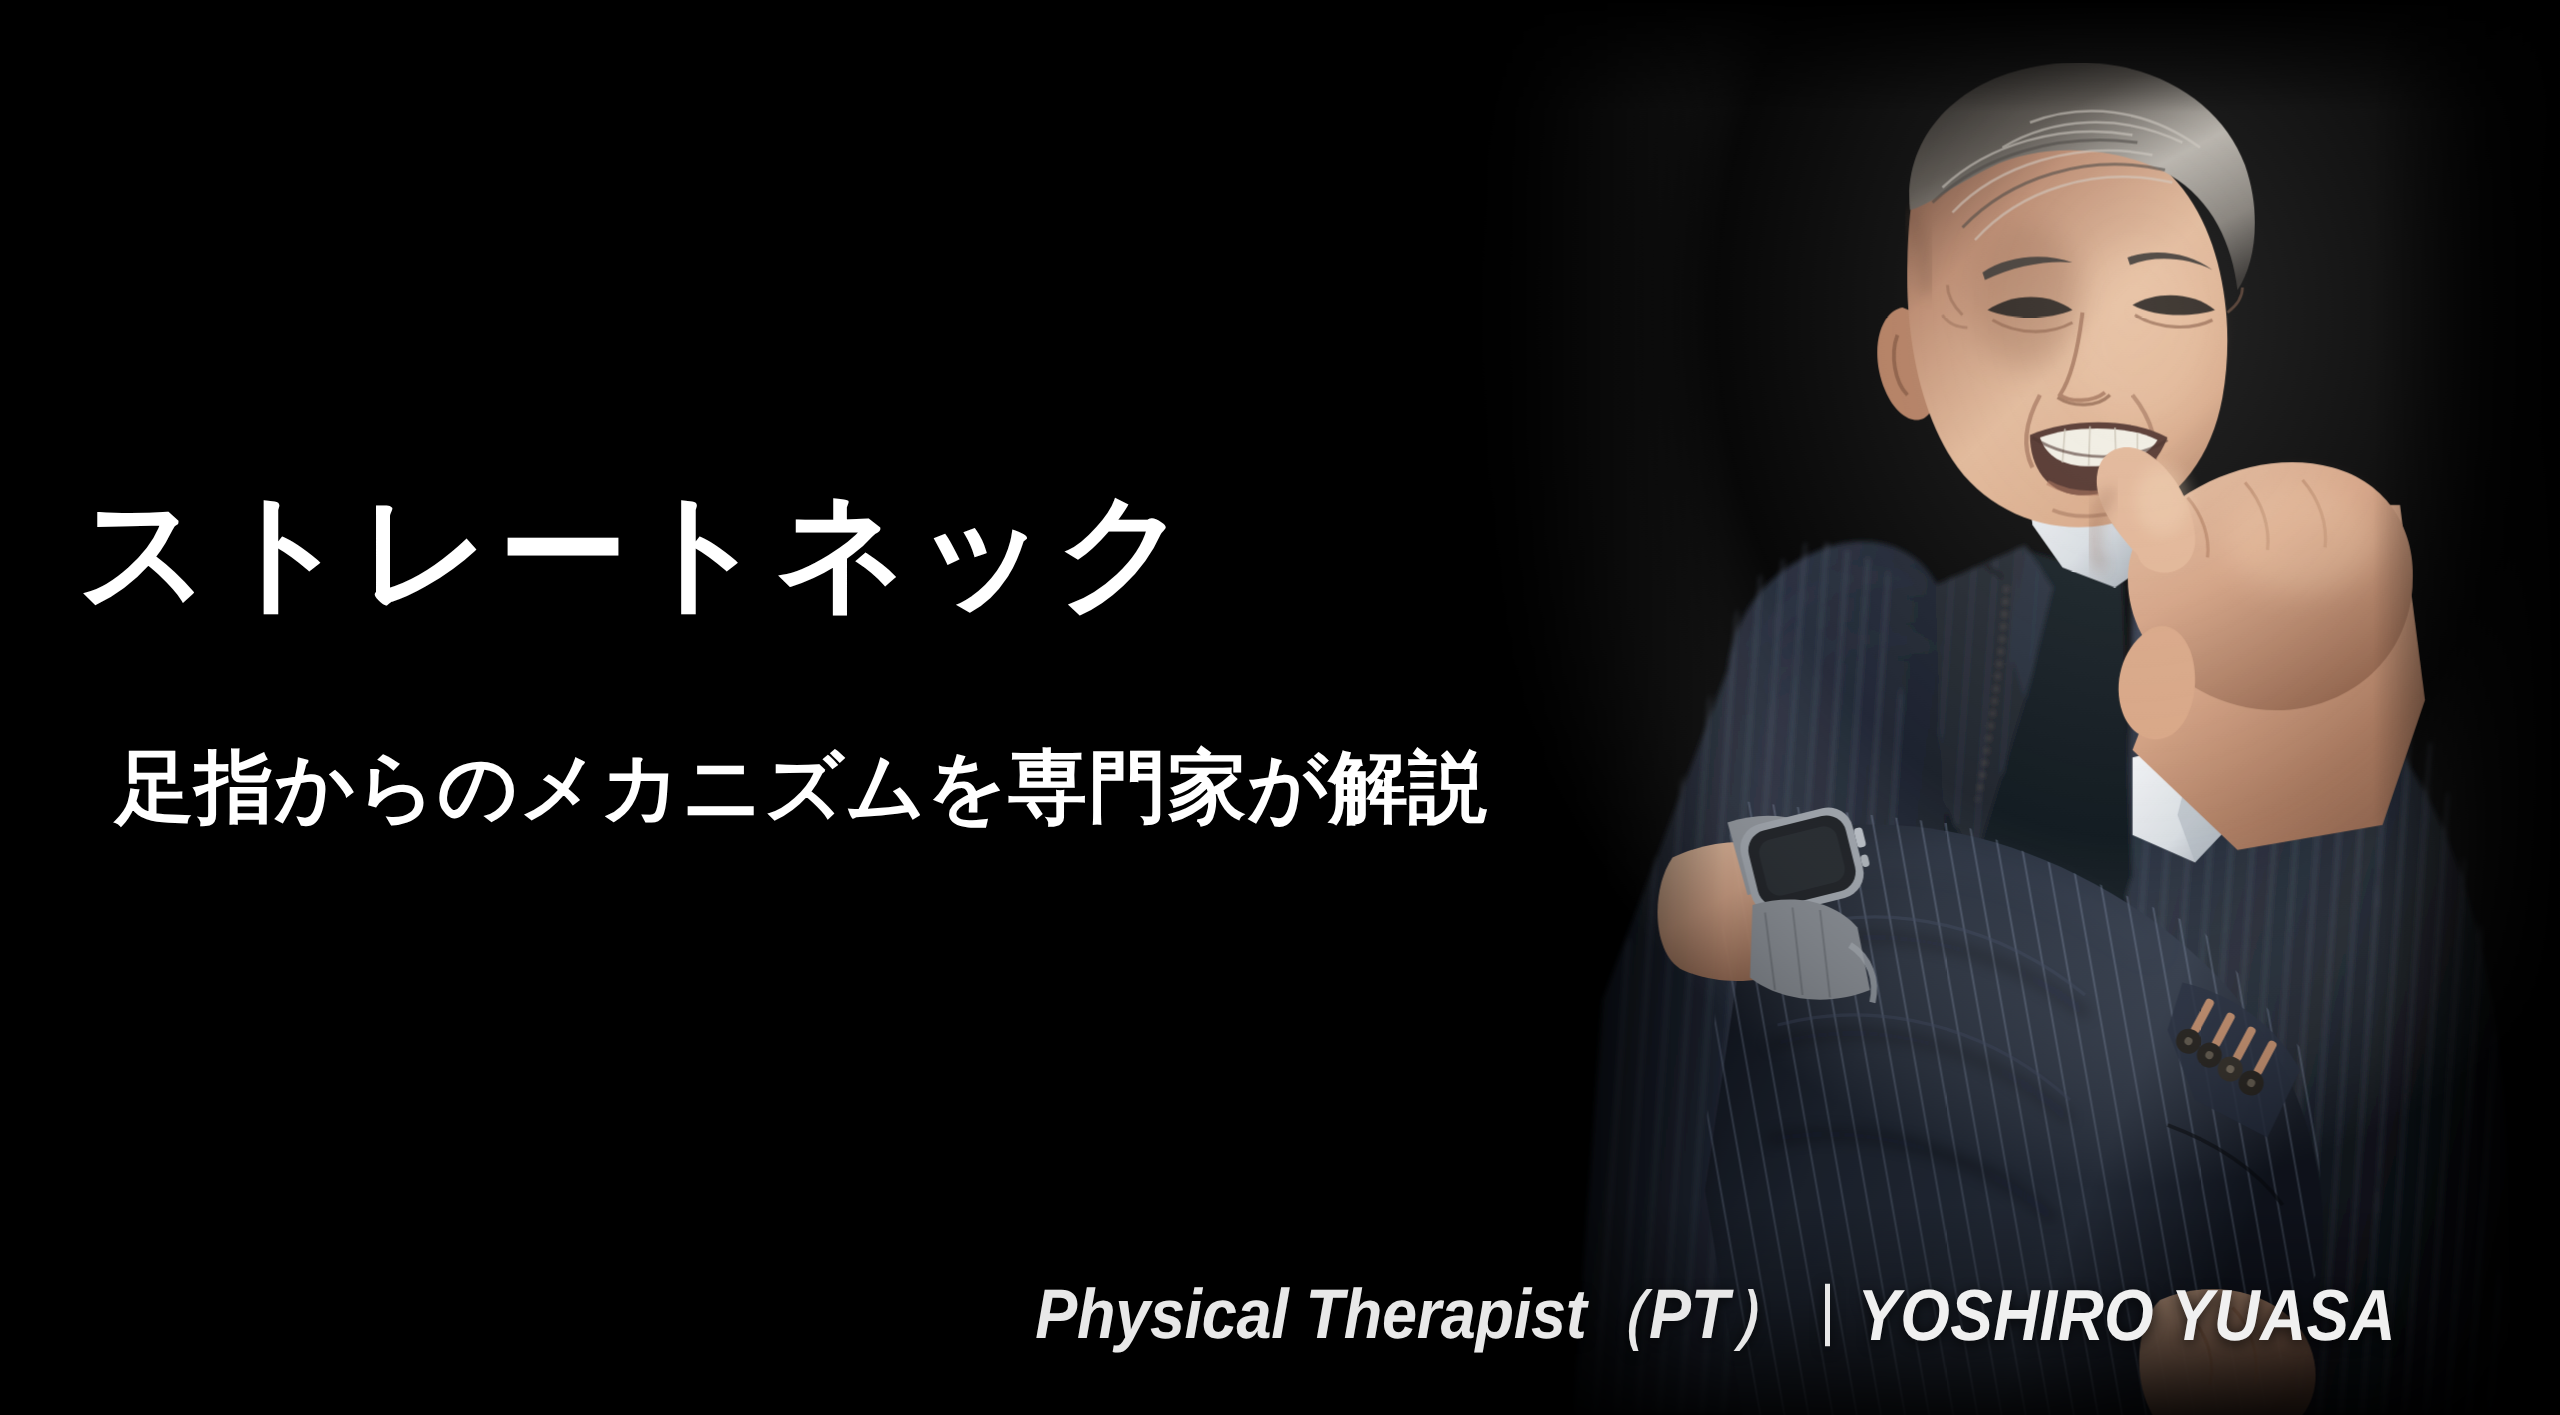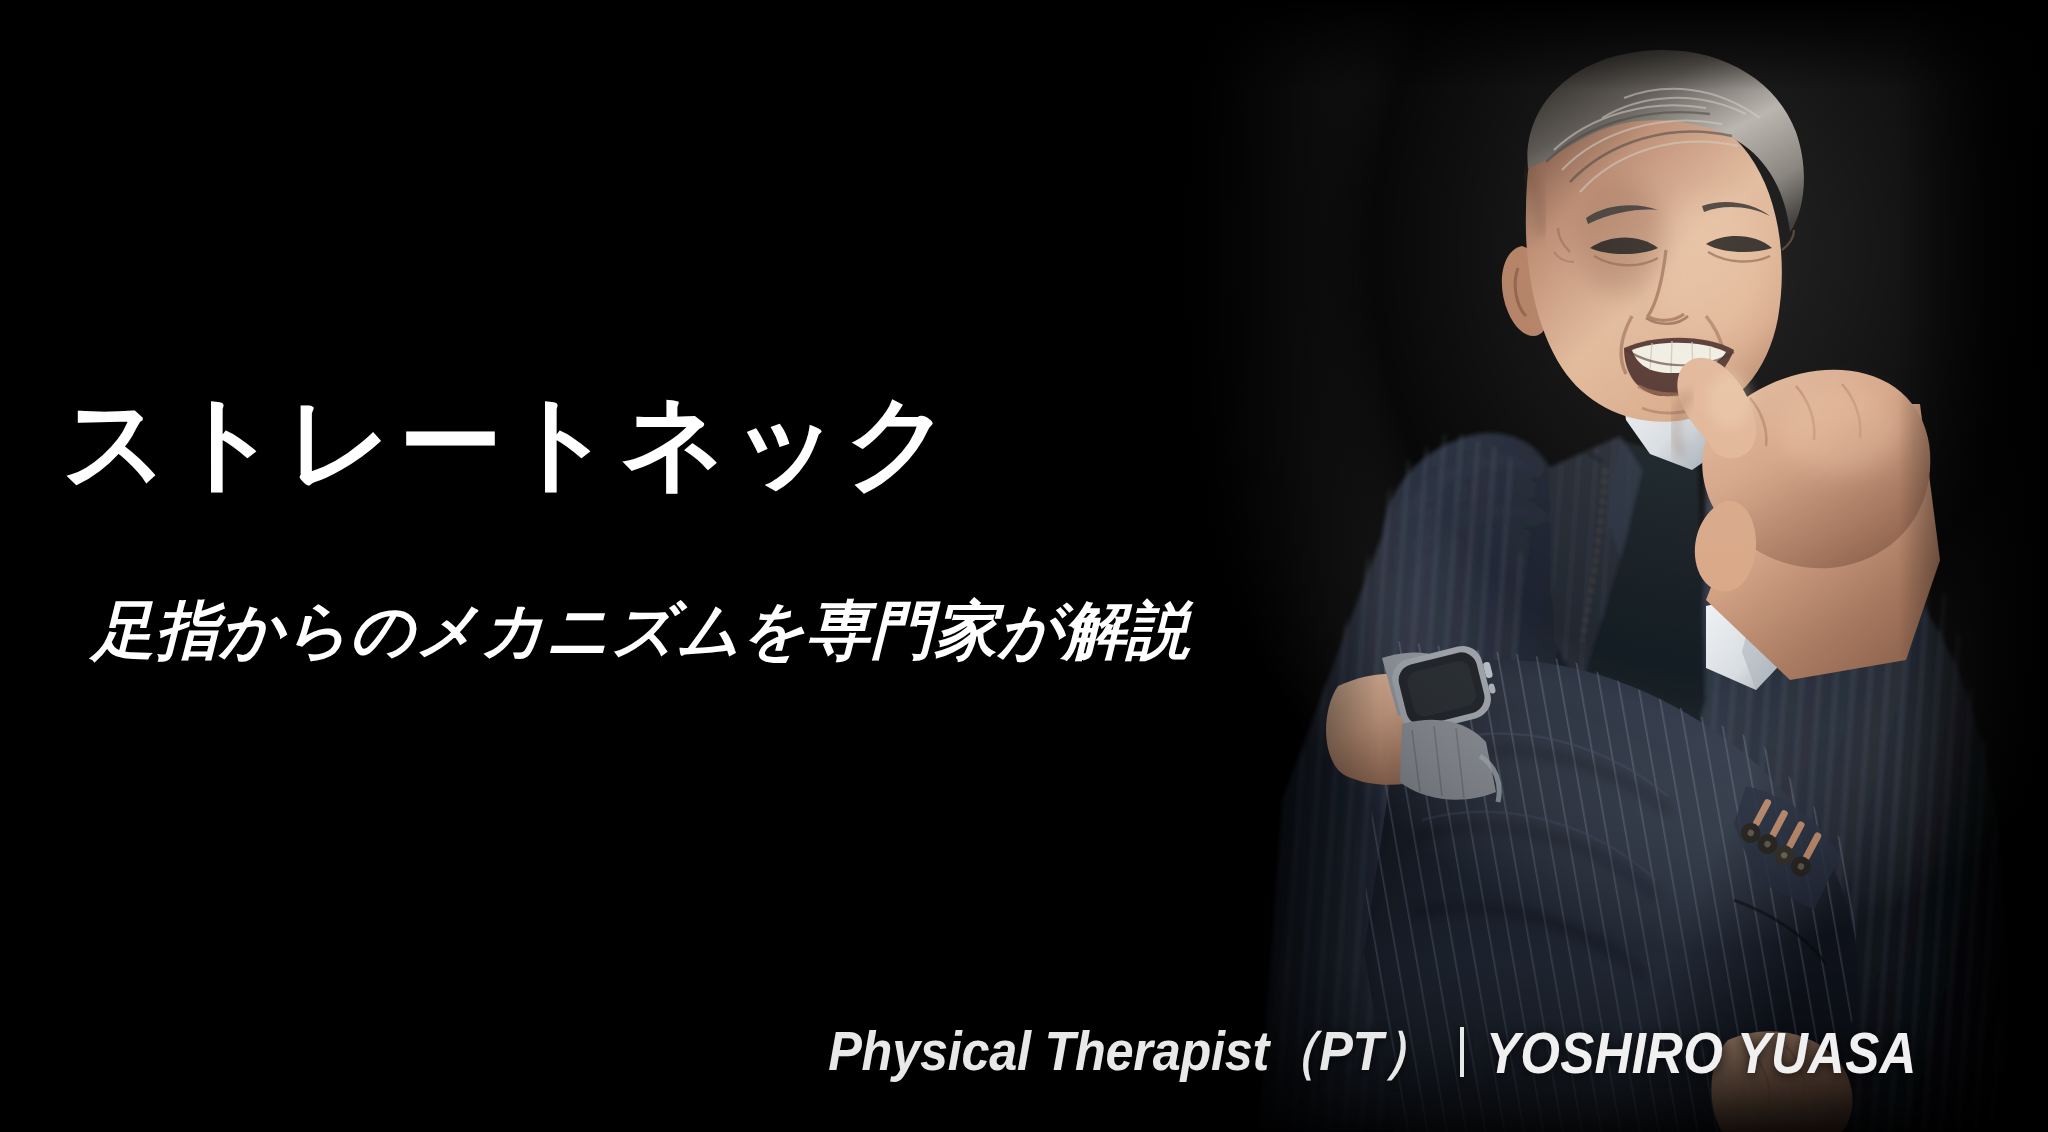--- a/index.html
+++ b/index.html
@@ -65,21 +65,20 @@
   }
   .subhead {
     position:absolute;
     left:92px; top:596px;
     font-size:63px;
     line-height:1.1;
     font-weight:700;
     color:#ffffff;
     letter-spacing:0.012em;
     white-space:nowrap;
-    font-style:italic;
   }
 
   .credit {
     position:absolute;
     left:0; top:1014px;
     width:1975px;
     display:flex;
     justify-content:flex-end;
     align-items:center;
     gap:0px;

